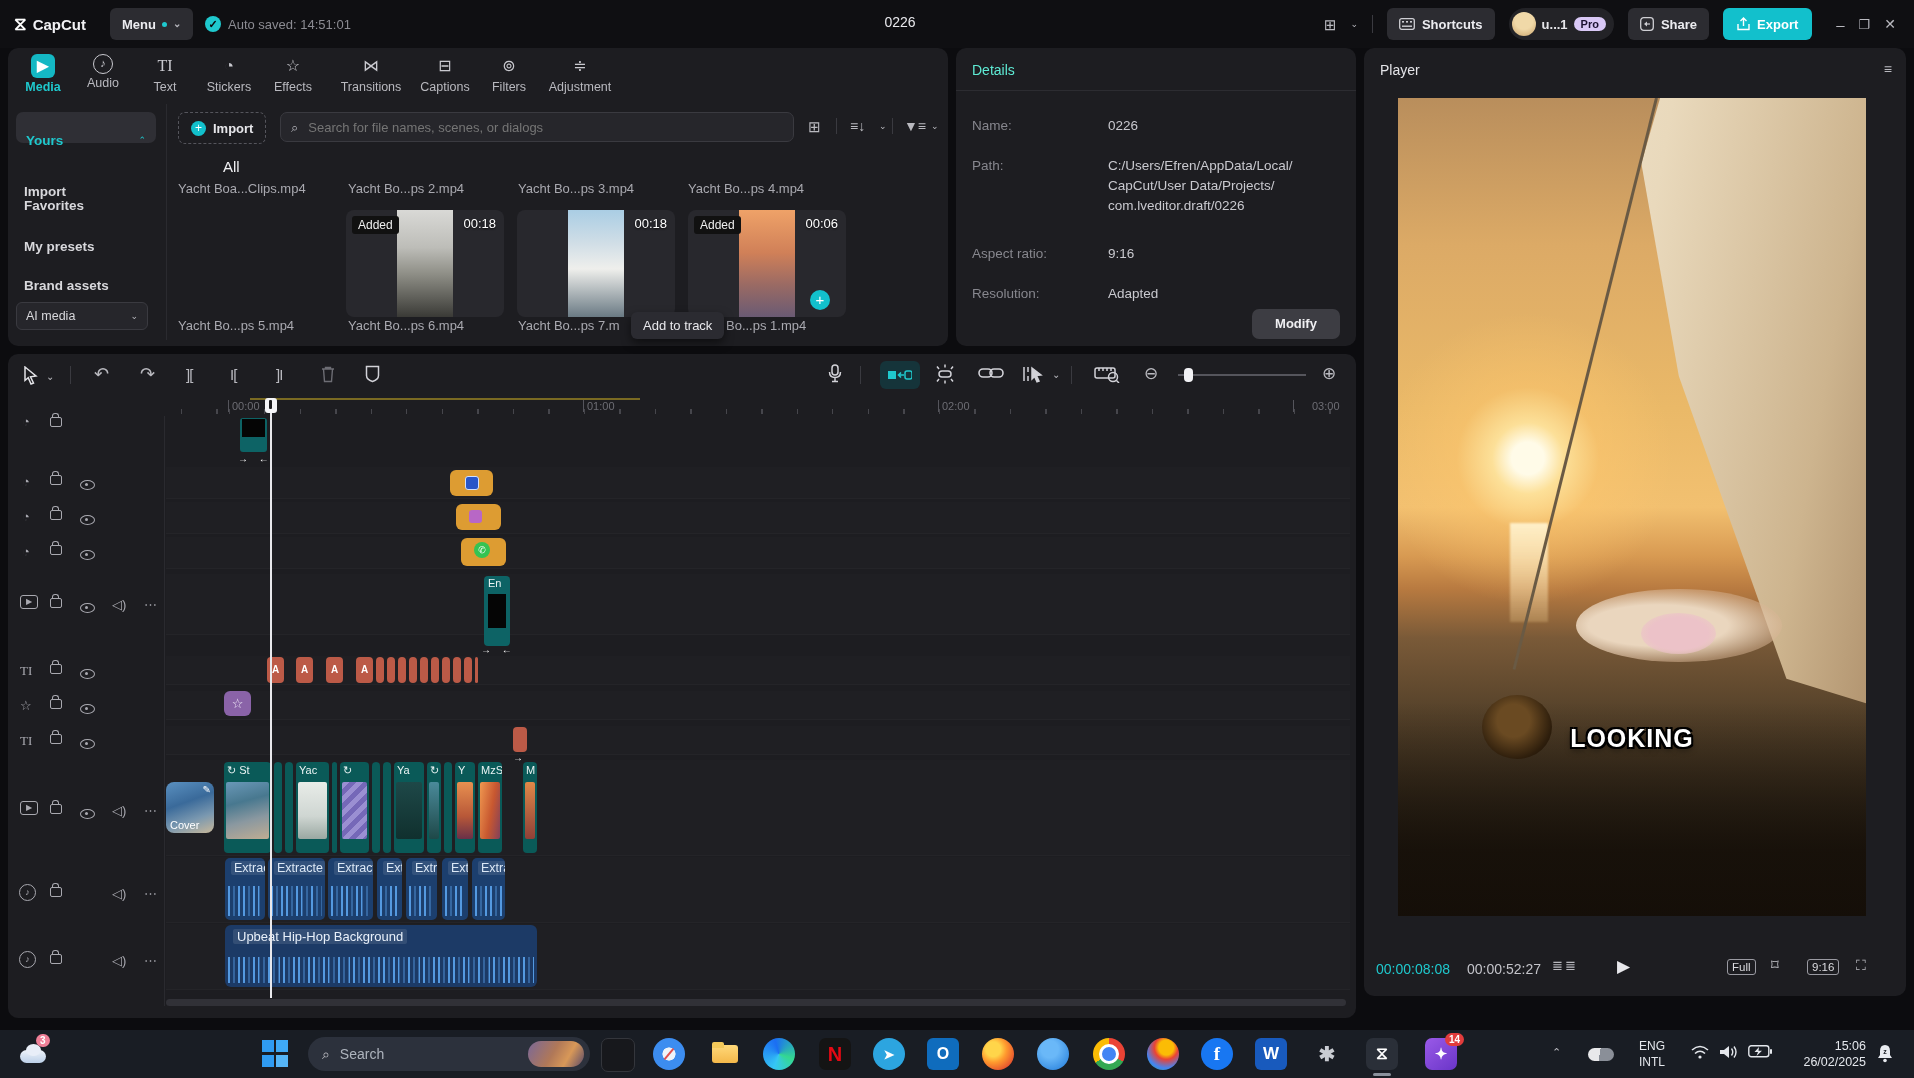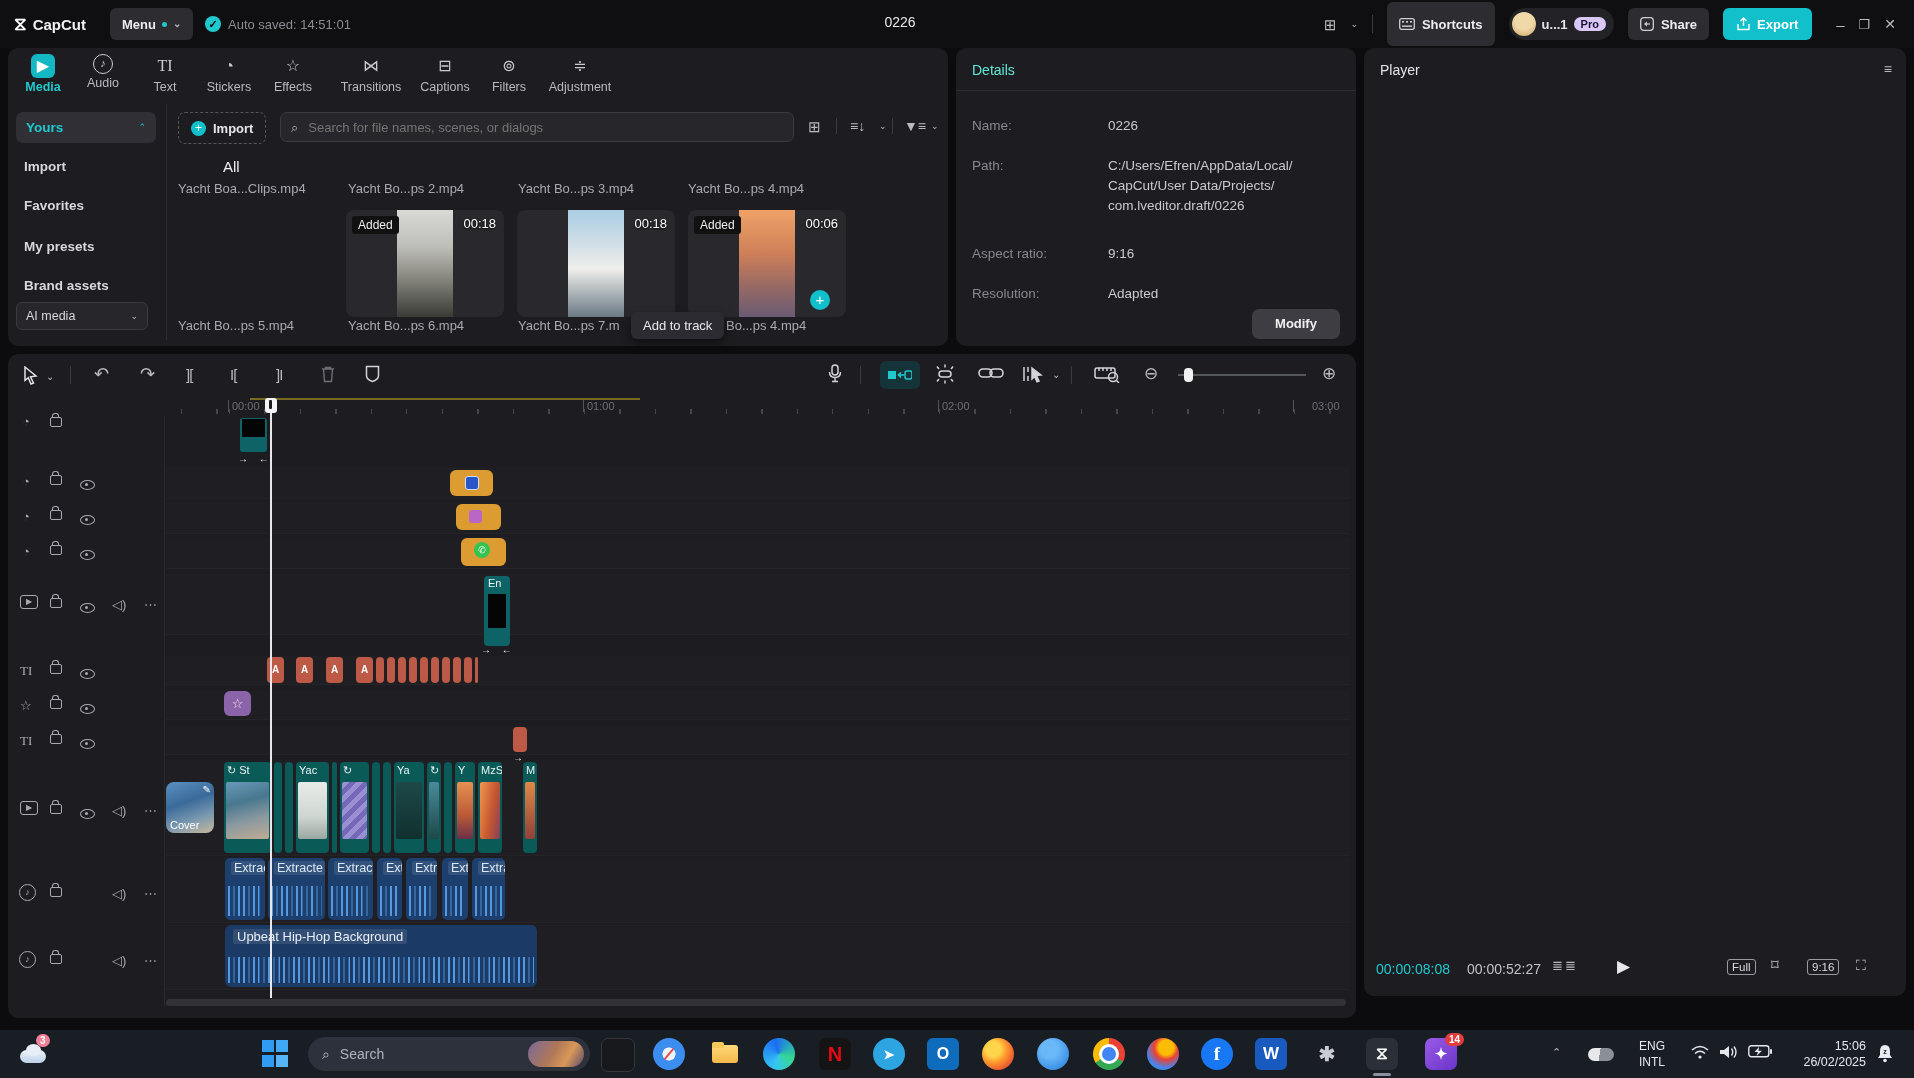--- a/index.html
+++ b/index.html
@@ -7,21 +7,21 @@
           font-family:"Liberation Sans",sans-serif;color:#e6e6ea;font-size:13px;}
   .abs{position:absolute;}
   .flex{display:flex;align-items:center;}
   .panel{background:#1d1d21;border-radius:10px;}
   .muted{color:#8b8b92;}
   .dim{color:#6d6d74;}
   .ico{color:#b9b9bf;line-height:1;}
   .divline{width:1px;background:#3a3a40;}
   
   .tb-btn{background:#2c2c31;border-radius:6px;color:#ececf0;font-weight:bold;}
-  .teal{color:#1fc9ce;}
+  .teal{color:#1fc9ce;margin-top:25px;}
   
   .tab{position:absolute;top:6px;width:70px;text-align:center;cursor:default;}
   .tab .glyph{display:inline-block;width:24px;height:24px;line-height:24px;font-size:16px;color:#c9c9cf;}
   .tab .lbl{display:block;margin-top:2px;font-size:12.5px;color:#b9b9bf;}
   .tab--active .glyph{background:#14b8c4;border-radius:6px;color:#fff;}
   .tab--active .lbl{color:#1fc9ce;font-weight:bold;}
   
   .side-item{position:absolute;left:8px;width:140px;font-size:13.5px;color:#d8d8dc;font-weight:bold;}
   
   .card{position:absolute;top:162px;width:158px;height:107px;background:#28282d;border-radius:8px;overflow:hidden;}
@@ -75,21 +75,21 @@
       <span style="width:16px;height:16px;background:#1fc9ce;border-radius:50%;color:#0b0b0d;font-size:11px;text-align:center;line-height:16px;font-weight:bold;">✓</span>
       <span class="muted">Auto saved: 14:51:01</span>
     </div>
     <div class="abs" style="left:870px;top:14px;width:60px;text-align:center;color:#e8e8ec;font-size:14px;">0226</div>
 
     <div class="abs flex" style="right:18px;top:0;height:48px;gap:14px;">
       <span class="ico" style="font-size:15px;">⊞</span>
       <span class="ico" style="font-size:9px;">⌄</span>
       <span class="divline" style="height:18px;"></span>
       <span class="abs"></span>
-      <span class="flex tb-btn" style="height:44px;padding:0 12px;gap:7px;">
+      <span class="flex tb-btn" style="height:32px;padding:0 12px;gap:7px;">
         <svg width="16" height="12" viewBox="0 0 16 12">
             <rect x="0.7" y="0.7" width="14.6" height="10.6" rx="2" fill="none" stroke="#cfcfd4" stroke-width="1.3"></rect>
             <rect x="3" y="7.5" width="10" height="1.4" fill="#cfcfd4"></rect>
             <rect x="3" y="3" width="2" height="1.6" fill="#cfcfd4"></rect>
             <rect x="7" y="3" width="2" height="1.6" fill="#cfcfd4"></rect>
             <rect x="11" y="3" width="2" height="1.6" fill="#cfcfd4"></rect>
           </svg>
         <span>Shortcuts</span>
       </span>
       <span class="flex" style="height:32px;background:#232327;border-radius:16px;padding:0 8px 0 3px;gap:6px;">
@@ -205,21 +205,21 @@
     <div class="card" style="left:680px;">
       <div class="abs" style="left:51px;top:0;width:56px;height:107px;background:linear-gradient(180deg,#efa268 0%,#d08058 40%,#9a6a64 70%,#6a5a74 100%);"></div>
       <span class="added">Added</span>
       <span class="dur">00:06</span>
       <span class="abs" style="left:122px;top:80px;width:20px;height:20px;background:#12c0cc;border-radius:50%;color:#fff;text-align:center;line-height:19px;font-size:15px;">+</span>
     </div>
 
     <div class="fname" style="left:170px;top:270px;">Yacht Bo...ps 5.mp4</div>
     <div class="fname" style="left:340px;top:270px;">Yacht Bo...ps 6.mp4</div>
     <div class="fname" style="left:510px;top:270px;width:110px;">Yacht Bo...ps 7.m</div>
-    <div class="fname" style="left:718px;top:270px;">Bo...ps 4.mp4</div>
+    <div class="fname" style="left:718px;top:270px;">Bo...ps 1.mp4</div>
 
     <div class="abs" style="left:623px;top:264px;background:#2b2b31;border-radius:6px;padding:6px 12px;color:#e8e8ec;font-size:13px;box-shadow:0 4px 10px rgba(0,0,0,.5);">Add to track</div>
   </div>
 
   <div class="abs panel" style="left:956px;top:48px;width:400px;height:298px;">
     <div class="abs" style="left:16px;top:14px;font-size:14px;color:#5eead4;">Details</div>
     <div class="abs" style="left:0;top:42px;width:400px;height:1px;background:#2c2c31;"></div>
     <div class="det-label" style="top:70px;">Name:</div>
     <div class="det-value" style="top:70px;">0226</div>
     <div class="det-label" style="top:110px;">Path:</div>
@@ -230,20 +230,32 @@
     <div class="det-value" style="top:198px;">9:16</div>
     <div class="det-label" style="top:238px;">Resolution:</div>
     <div class="det-value" style="top:238px;">Adapted</div>
     <div class="abs" style="left:296px;top:261px;width:88px;height:30px;background:#3d3d43;border-radius:7px;color:#f0f0f3;font-weight:bold;text-align:center;line-height:30px;">Modify</div>
   </div>
 
   <div class="abs panel" style="left:1364px;top:48px;width:542px;height:948px;">
     <div class="abs" style="left:16px;top:14px;font-size:14px;color:#e4e4e8;">Player</div>
     <span class="abs ico" style="right:14px;top:14px;font-size:14px;">≡</span>
 
+    <div class="abs" style="left:34px;top:50px;width:468px;height:818px;background:#000;overflow:hidden;">
+      <div class="abs" style="inset:0;background:linear-gradient(180deg,#b98e5c 0%,#dcAA66 18%,#eab968 38%,#f2c070 50%,#d89a52 56%,#b87a40 60%,#7a5a38 66%,#5a452c 74%,#3a2e1e 86%,#191209 100%);"></div>
+      <div class="abs" style="left:-10%;top:20%;width:90%;height:50%;background:radial-gradient(circle at 42% 48%,#fffbe8 0 5%,rgba(255,230,160,.85) 11%,rgba(255,200,110,.45) 22%,rgba(255,190,100,0) 45%);"></div>
+      <div class="abs" style="left:24%;top:52%;width:8%;height:12%;background:linear-gradient(180deg,rgba(255,244,210,.9),rgba(255,220,150,.25));filter:blur(1px);"></div>
+      <div class="abs" style="inset:0;background:linear-gradient(100deg,#f6ecd8 0%,#e9d9bc 45%,#cdb48e 78%,#a98a66 100%);clip-path:polygon(56% 0,100% 0,100% 74%,83% 71%,60% 34%,52% 8%);"></div>
+      <div class="abs" style="left:55%;top:0;width:3px;height:72%;background:#6a5a44;transform:rotate(14deg);transform-origin:top;"></div>
+      <div class="abs" style="left:0;top:74%;width:100%;height:26%;background:linear-gradient(180deg,rgba(90,70,45,.0),rgba(20,14,8,.85) 70%);"></div>
+      <div class="abs" style="left:38%;top:60%;width:44%;height:9%;background:radial-gradient(ellipse at 40% 50%,#ead6be 0 40%,rgba(216,182,150,.55) 70%,rgba(0,0,0,0) 100%);border-radius:50%;"></div>
+      <div class="abs" style="left:52%;top:63%;width:16%;height:5%;background:radial-gradient(ellipse,#ecc2c8 0 55%,rgba(0,0,0,0) 100%);border-radius:50%;"></div>
+      <div class="abs" style="left:18%;top:73%;width:70px;height:64px;background:radial-gradient(circle at 45% 40%,#6a4a22 0 30%,#2e1e0c 70%,#120a04 100%);border-radius:50%;"></div>
+      <div class="abs caption-big" style="left:0;top:76.5%;width:100%;text-align:center;">LOOKING</div>
+    </div>
 
     <div class="abs" style="left:12px;top:913px;color:#1fc9ce;font-size:14px;">00:00:08:08</div>
     <div class="abs" style="left:103px;top:913px;color:#c3c3c9;font-size:14px;">00:00:52:27</div>
     <span class="abs ico dim" style="left:188px;top:911px;font-size:13px;letter-spacing:2px;">≣≣</span>
     <span class="abs" style="left:253px;top:908px;color:#e8e8ec;font-size:17px;">▶</span>
     <span class="abs" style="left:363px;top:911px;border:1px solid #9a9aa2;border-radius:3px;padding:1px 4px;font-size:11.5px;color:#dcdce0;">Full</span>
     <span class="abs ico" style="left:407px;top:909px;font-size:15px;">⌑</span>
     <span class="abs" style="left:443px;top:911px;border:1px solid #9a9aa2;border-radius:3px;padding:1px 4px;font-size:11.5px;color:#dcdce0;">9:16</span>
     <span class="abs ico" style="left:492px;top:910px;font-size:14px;">⛶</span>
   </div>

